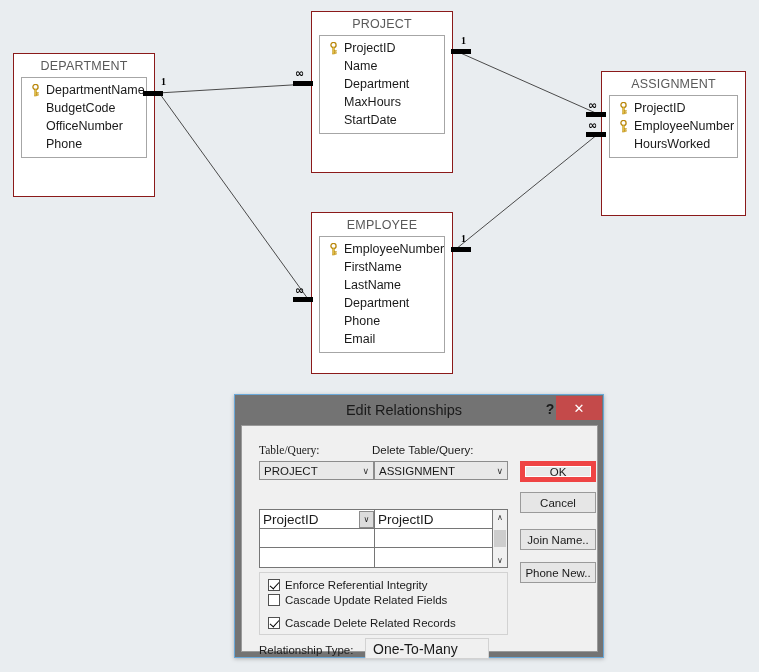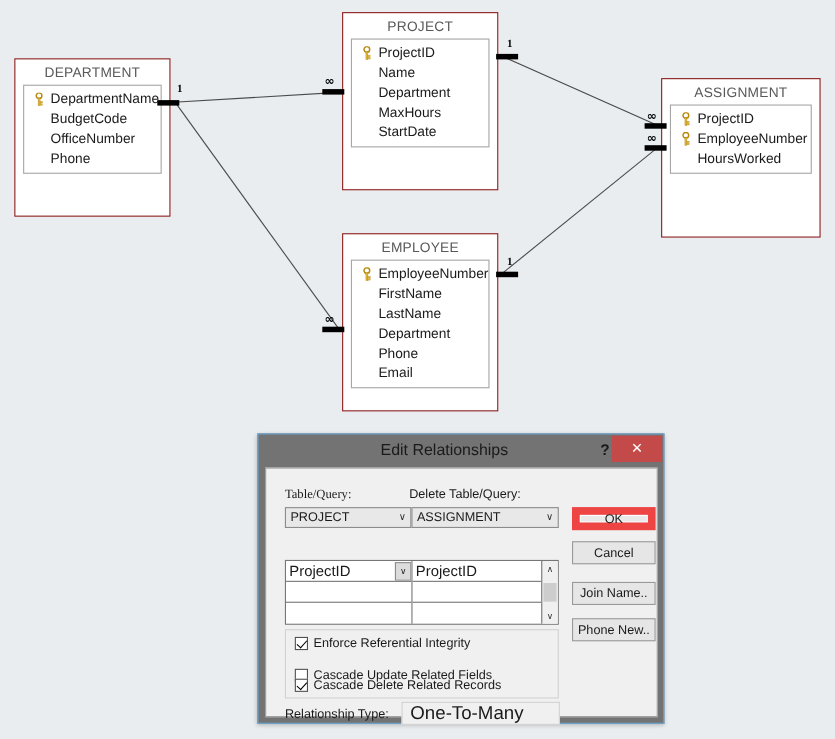--- a/index.html
+++ b/index.html
@@ -295,28 +295,28 @@
     border: solid #000;
     border-width: 0 1.6px 1.6px 0;
     transform: rotate(42deg);
   }
 
   
   #rel-type-val {
     position: absolute;
     left: 123px;
     top: 212px;
-    width: 144px;
+    width: 124px;
     height: 21px;
     border: 1px solid #d2d2d2;
     box-sizing: border-box;
     display: flex;
     align-items: center;
     padding-left: 7px;
-    font-size: 17px;
+    font-size: 14px;
     color: #1a1a1a;
     background: #f0f0f0;
   }
 
   
   .btn {
     position: absolute;
     left: 278px;
     width: 76px;
     height: 21px;
@@ -324,21 +324,21 @@
     border: 1px solid #9a9a9a;
     box-sizing: border-box;
     display: flex;
     align-items: center;
     justify-content: center;
     font-size: 11.5px;
     color: #1a1a1a;
     white-space: nowrap;
   }
   .btn.focus {
-    border: 7px solid #ef4444;
+    border: 5px solid #ef4444;
     box-shadow: inset 0 0 0 1px #ffffff;
     background: #e9e9e9;
   }
 </style>
 </head>
 <body>
 
 <div id="canvas">
 
   <svg id="lines" viewBox="0 0 759 672">
@@ -556,21 +556,21 @@
         </div>
         <div class="sb-btn">∨</div>
       </div>
     </div>
 
     <div id="chk-group">
       <div class="chk-row" style="top:6px;">
         <span class="chk-box on"></span>
         <span>Enforce Referential Integrity</span>
       </div>
-      <div class="chk-row" style="top:35px;">
+      <div class="chk-row" style="top:21px;">
         <span class="chk-box"></span>
         <span>Cascade Update Related Fields</span>
       </div>
       <div class="chk-row" style="top:44px;">
         <span class="chk-box on"></span>
         <span>Cascade Delete Related Records</span>
       </div>
     </div>
 
     <div class="lbl" style="left:17px; top:218px;">Relationship Type:</div>

